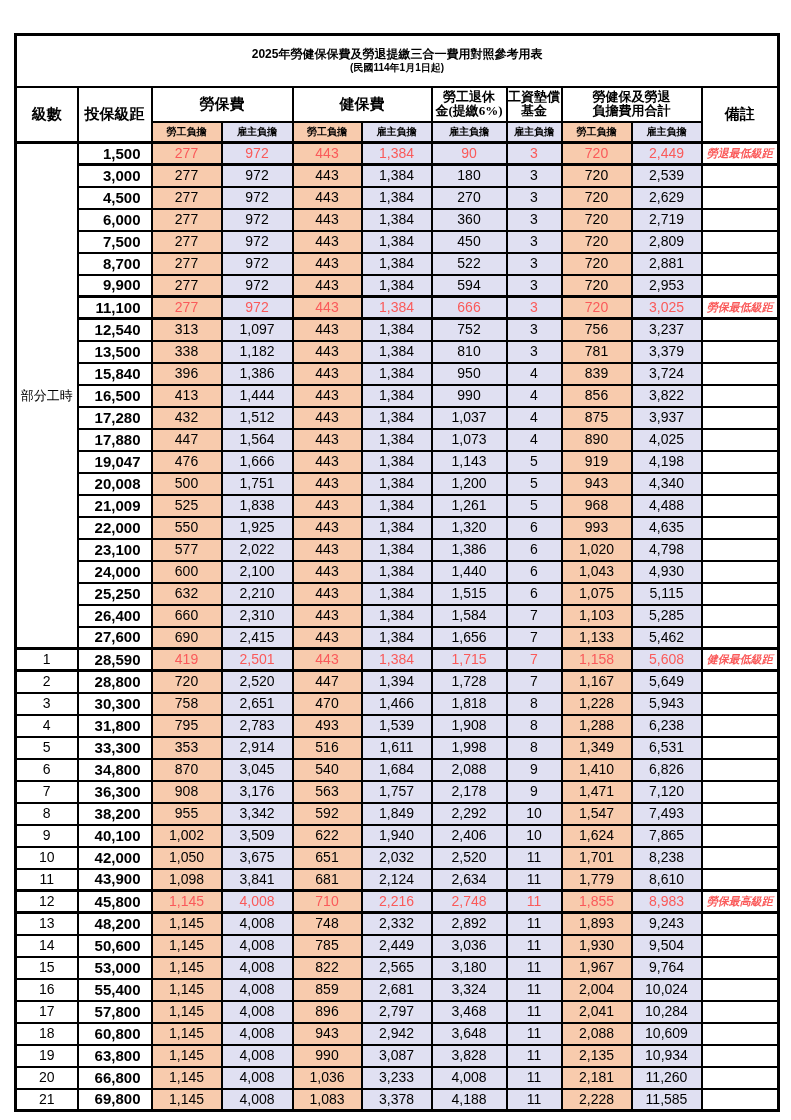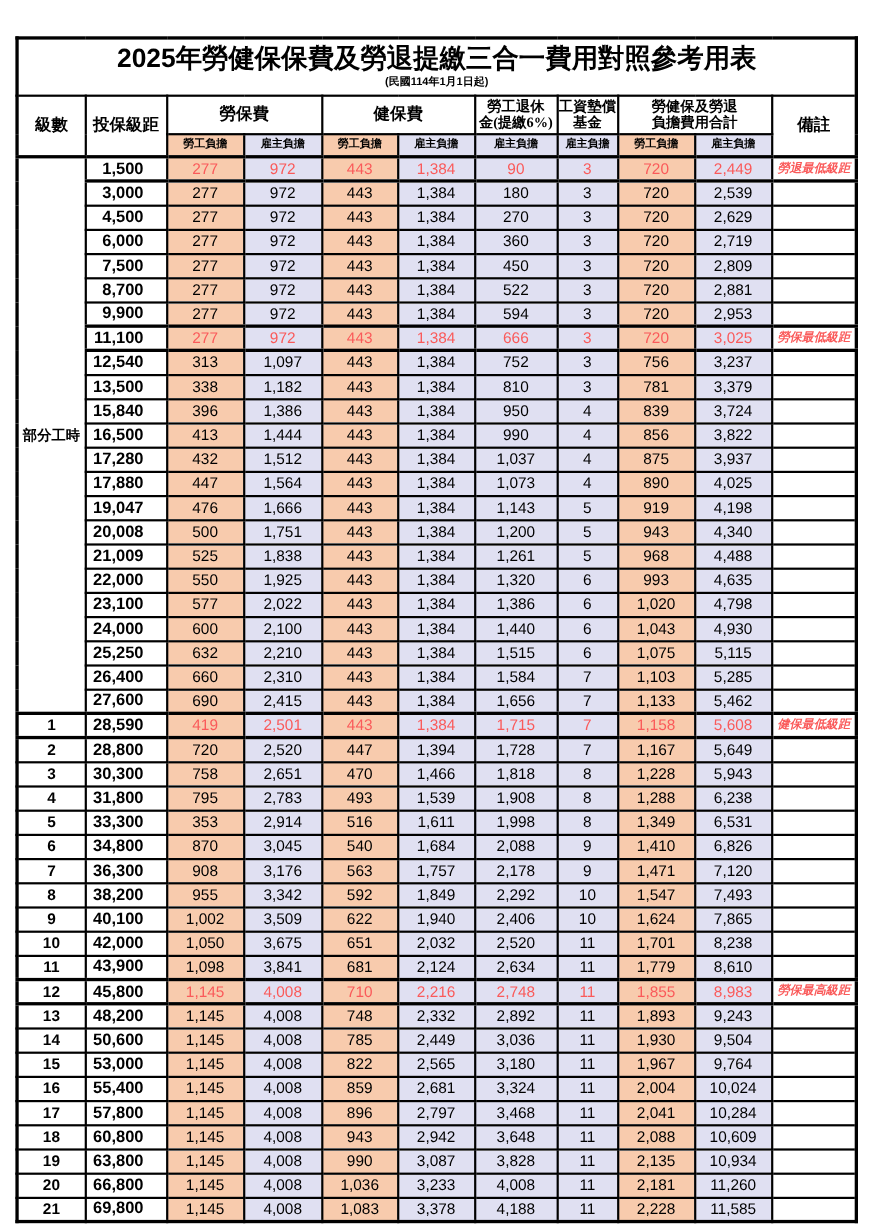--- a/index.html
+++ b/index.html
@@ -15,31 +15,31 @@
   table{
     position:absolute;left:14px;top:33px;width:763px;
     border-collapse:collapse;table-layout:fixed;
     border:3px solid #000;
   }
   th,td{
     border:2px solid #000;padding:0;text-align:center;vertical-align:middle;
     line-height:1.05;overflow:hidden;white-space:nowrap;
   }
   .title-cell{height:52px;}
-  .title-line1{font-size:24px;font-weight:700;}
+  .title-line1{font-size:12px;font-weight:700;}
   .title-line2{font-size:10px;font-weight:700;margin-top:3px;}
   tr.h1 th{height:35px;font-size:15px;font-weight:700;}
   tr.h1 th .tl{display:block;font-size:13px;font-weight:700;font-family:Liberation Serif, serif;}
   tr.h2 th{height:21px;font-size:10px;font-weight:700;}
   .bg-emp{background:var(--emp-bg);}
   .bg-er{background:var(--er-bg);}
   tbody td{height:22px;font-size:14px;font-weight:400;}
-  .c-level{font-size:14px;font-weight:bold;}
+  .c-level{font-size:14px;}
   .c-parttime{font-size:13px;}
-  .c-bracket{font-weight:700;font-size:15px;text-align:right;padding-right:20px;}
+  .c-bracket{font-weight:700;font-size:15px;text-align:right;padding-right:10px;}
   .c-remark{font-size:11px;font-weight:700;color:var(--hl-red);padding:0 1px;font-style:italic;}
   tr.hl td{border-top-width:3px;border-bottom-width:3px;}
   tr.hl td.val{color:var(--hl-red);}
 </style>
 </head>
 <body>
 
 <table>
   <colgroup>
     <col style="width:62px">

